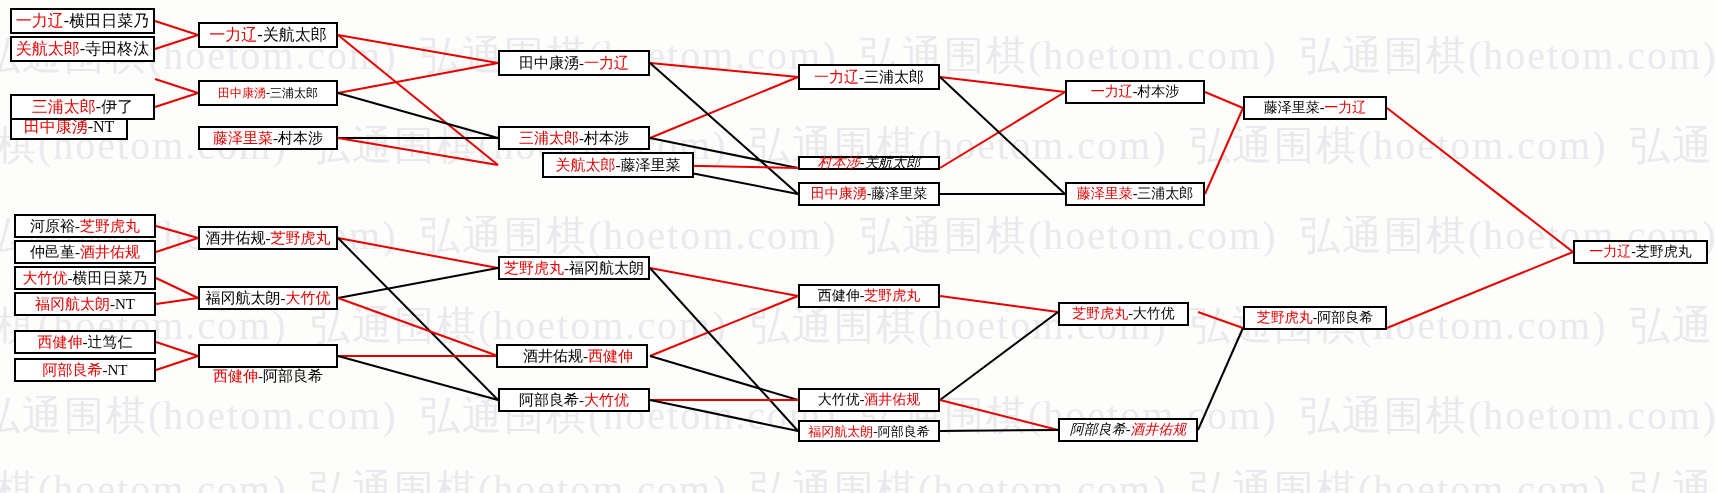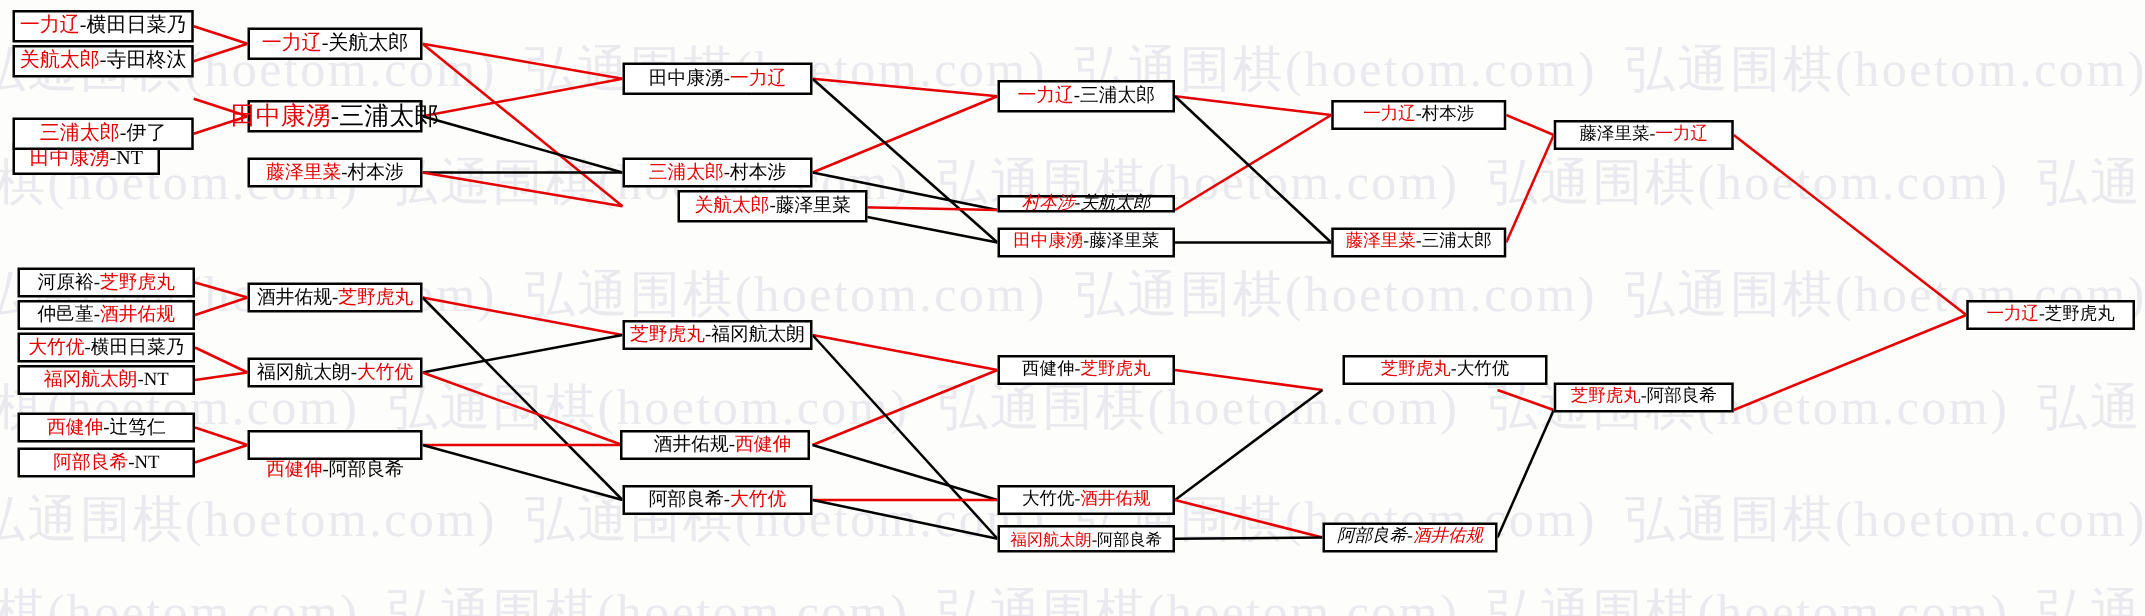--- a/index.html
+++ b/index.html
@@ -111,21 +111,21 @@
       <div class="node" style="left: 10px; top: 66px; width: 118px; height: 26px; margin-top: 48px;">
         <span class="t" style="font-size: 16px;"><span class="red">田中康湧</span><span class="dash">-</span><span class="blk">NT</span></span>
       </div>
       <div class="node" style="left: 10px; top: 94px; width: 145px; height: 26px;">
         <span class="t" style="font-size: 16px;"><span class="red">三浦太郎</span><span class="dash">-</span><span class="blk">伊了</span></span>
       </div>
       <div class="node" style="left: 198px; top: 22px; width: 140px; height: 26px;">
         <span class="t" style="font-size: 16px;"><span class="red">一力辽</span><span class="dash">-</span><span class="blk">关航太郎</span></span>
       </div>
       <div class="node" style="left: 198px; top: 80px; width: 140px; height: 26px;">
-        <span class="t" style="font-size: 20px;"><span class="red">田中康湧</span><span class="dash">-</span><span class="blk">三浦太郎</span></span>
+        <span class="t" style="font-size: 12px;"><span class="red">田中康湧</span><span class="dash">-</span><span class="blk">三浦太郎</span></span>
       </div>
       <div class="node" style="left: 198px; top: 126px; width: 140px; height: 24px;">
         <span class="t" style="font-size: 15px;"><span class="red">藤泽里菜</span><span class="dash">-</span><span class="blk">村本涉</span></span>
       </div>
       <div class="node" style="left: 498px; top: 50px; width: 152px; height: 26px;">
         <span class="t" style="font-size: 15px;"><span class="blk">田中康湧</span><span class="dash">-</span><span class="red">一力辽</span></span>
       </div>
       <div class="node" style="left: 498px; top: 126px; width: 152px; height: 24px;">
         <span class="t" style="font-size: 15px;"><span class="red">三浦太郎</span><span class="dash">-</span><span class="blk">村本涉</span></span>
       </div>
@@ -188,21 +188,21 @@
       </div>
       <div class="node" style="left: 798px; top: 284px; width: 142px; height: 24px;">
         <span class="t" style="font-size: 14px;"><span class="blk">西健伸</span><span class="dash">-</span><span class="red">芝野虎丸</span></span>
       </div>
       <div class="node" style="left: 798px; top: 388px; width: 142px; height: 24px;">
         <span class="t" style="font-size: 14px;"><span class="blk">大竹优</span><span class="dash">-</span><span class="red">酒井佑规</span></span>
       </div>
       <div class="node" style="left: 798px; top: 420px; width: 142px; height: 22px;">
         <span class="t" style="font-size: 13px;"><span class="red">福冈航太朗</span><span class="dash">-</span><span class="blk">阿部良希</span></span>
       </div>
-      <div class="node" style="left: 1058px; top: 284px; width: 164px; height: 24px; margin-left: 16px;">
+      <div class="node" style="left: 1058px; top: 302px; width: 131px; height: 24px;">
         <span class="t" style="font-size: 14px;"><span class="red">芝野虎丸</span><span class="dash">-</span><span class="blk">大竹优</span></span>
       </div>
       <div class="node" style="left: 1058px; top: 418px; width: 140px; height: 24px;">
         <span class="t" style="font-size: 14px; font-style: italic;"><span class="blk">阿部良希</span><span class="dash">-</span><span class="red">酒井佑规</span></span>
       </div>
       <div class="node" style="left: 1243px; top: 306px; width: 144px; height: 24px;">
         <span class="t" style="font-size: 14px;"><span class="red">芝野虎丸</span><span class="dash">-</span><span class="blk">阿部良希</span></span>
       </div>
       <div class="node" style="left: 1573px; top: 240px; width: 135px; height: 24px;">
         <span class="t" style="font-size: 14px;"><span class="red">一力辽</span><span class="dash">-</span><span class="blk">芝野虎丸</span></span>

